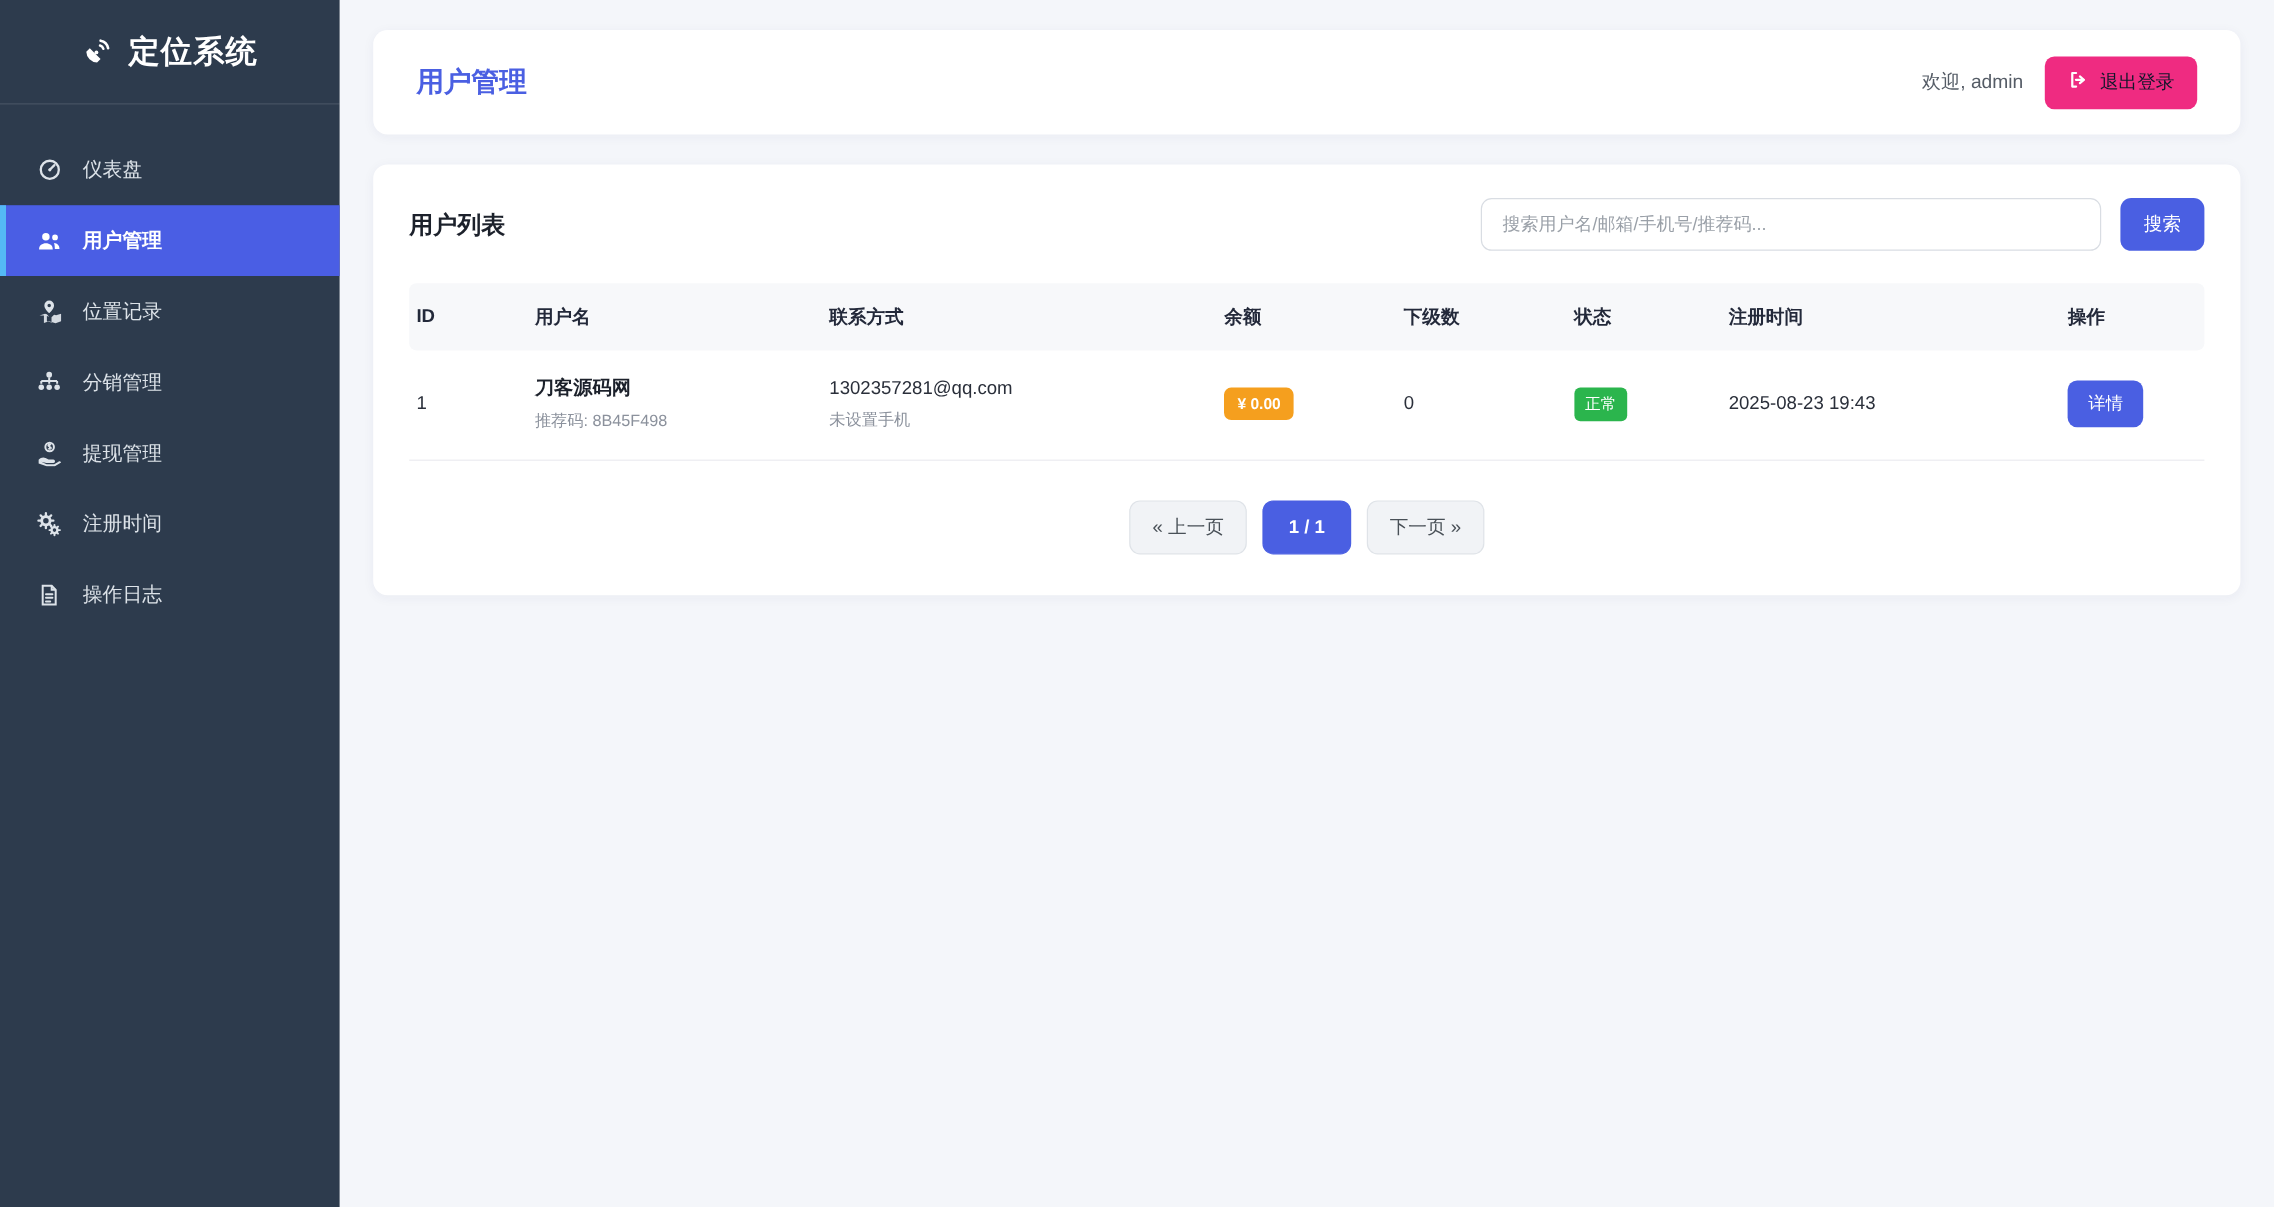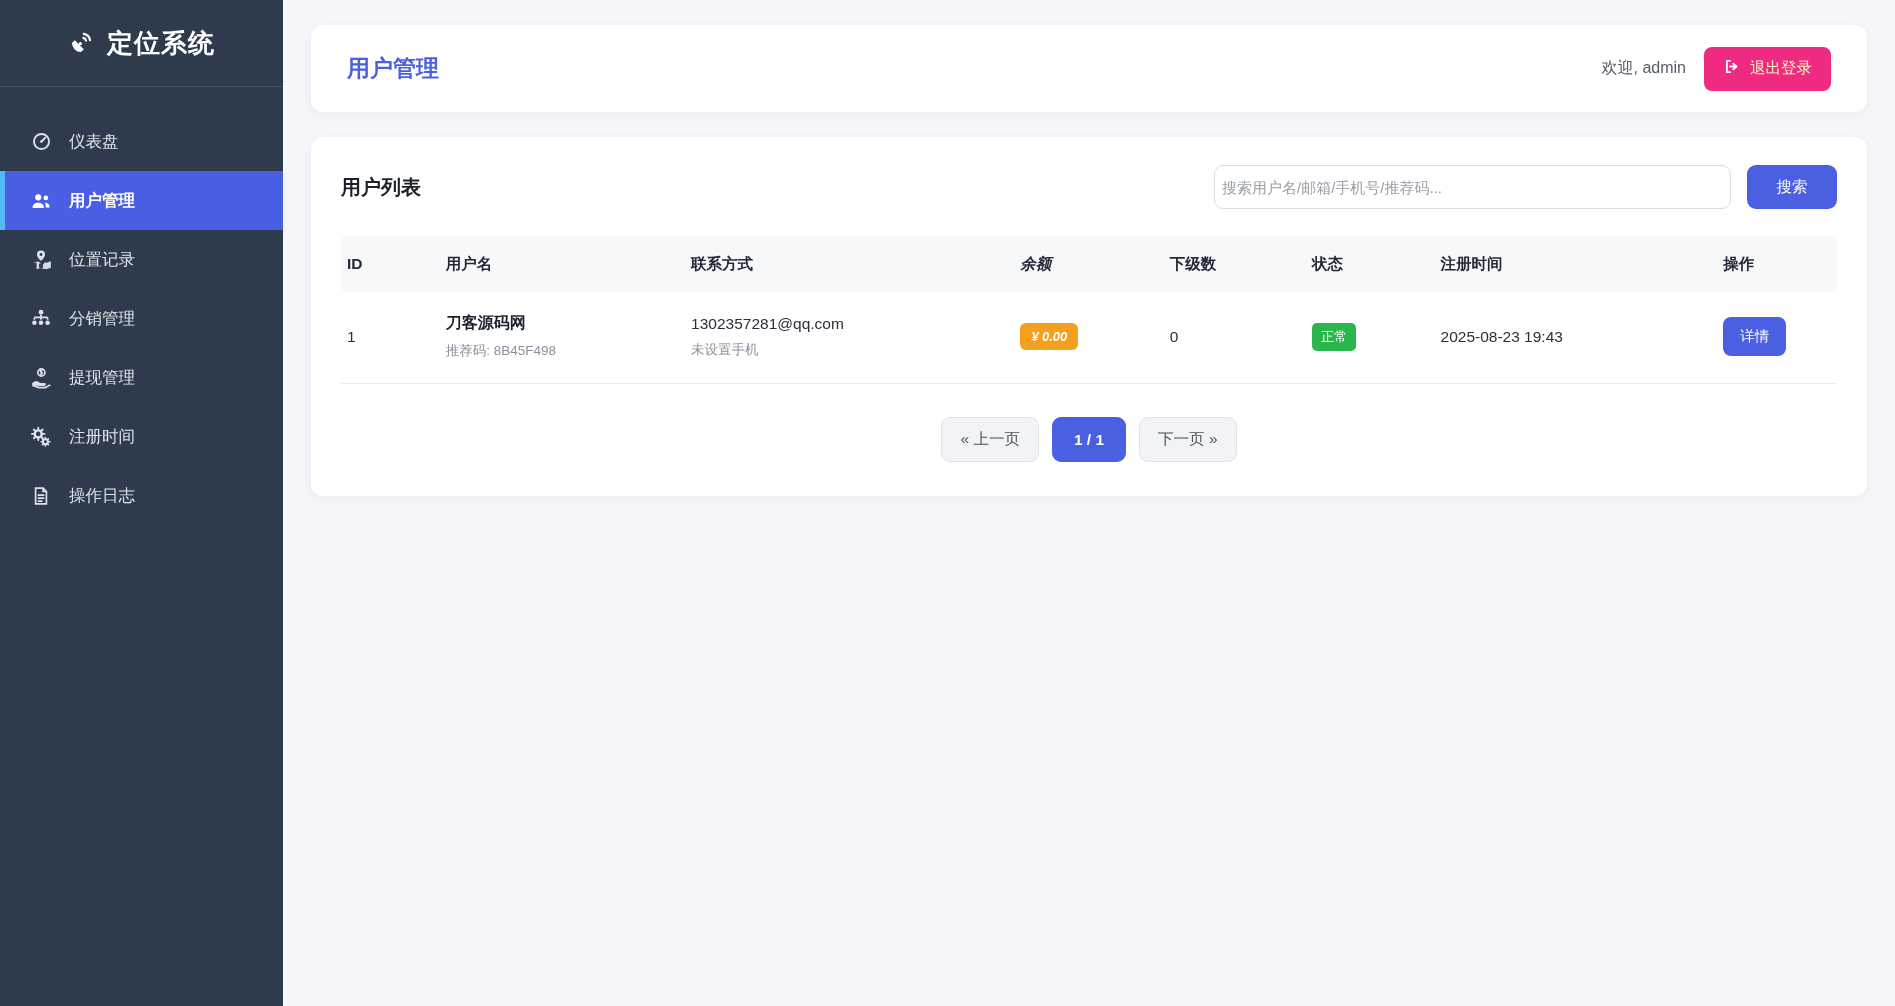--- a/index.html
+++ b/index.html
@@ -36,55 +36,55 @@
     box-shadow:0 2px 10px rgba(30,40,90,0.05);
   }
   .header-card {
     height:87px; display:flex; align-items:center; justify-content:space-between;
     padding:0 36px;
   }
   .page-title { color:#4a5fe2; font-size:23px; font-weight:bold; }
   .header-right { display:flex; align-items:center; gap:18px; }
   .welcome { color:#555c66; font-size:16px; }
   .logout-btn {
-    background:#ef2b81; color:#fef9c3; border:none; border-radius:8px;
+    background:#ef2b81; color:#0f172a; border:none; border-radius:8px;
     height:44px; padding:0 19px; font-size:15.5px; font-family:inherit;
     display:flex; align-items:center; gap:10px; cursor:pointer;
   }
 
   
   .list-card { margin-top:25px; padding:28px 30px 34px; }
   .list-top { display:flex; justify-content:space-between; align-items:center; }
   .list-title { font-size:20px; font-weight:bold; color:#1c212b; }
   .search-group { display:flex; gap:16px; align-items:center; }
   .search-input {
     width:517px; height:44px; border:1px solid #d9dde3; border-radius:9px;
-    padding:0 7px; font-size:15px; color:#333; font-family:inherit; outline:none;
+    padding:0 17px; font-size:15px; color:#333; font-family:inherit; outline:none;
   }
   .search-input::placeholder { color:#9aa0a8; }
   .search-btn {
-    width:90px; height:44px; background:#4a5fe2; color:#fff; border:none;
+    width:70px; height:44px; background:#4a5fe2; color:#fff; border:none;
     border-radius:9px; font-size:15.5px; font-family:inherit; cursor:pointer;
   }
 
   
   .table { margin-top:27px; }
   .thead {
     display:flex; align-items:center; background:#f7f8fa; height:56px;
     font-weight:bold; font-size:15.5px; color:#23293a; border-radius:6px;
   }
   .trow {
     display:flex; align-items:center; padding:21px 0 23px;
     border-bottom:1px solid #ececf0; font-size:15.5px;
   }
   .cell { padding-left:6px; }
   .col-id      { width:6.6%;  }
   .col-user    { width:16.4%; }
   .col-contact { width:22%;   }
-  .col-balance { width:10%;font-style:italic;   }
+  .col-balance { width:10%;   }
   .col-subs    { width:9.5%;  }
   .col-status  { width:8.6%;  }
   .col-time    { width:18.9%; }
   .col-action  { width:8%;    }
   .user-name { font-weight:bold; font-size:16px; color:#1c212b; }
   .sub-text  { color:#8b919c; font-size:13.5px; margin-top:8px; }
   .email-text { color:#2a2f3a; font-size:15.5px; }
   .badge-balance {
     display:inline-block; background:#f59f1e; color:#fff; font-weight:bold;
     font-size:13px; padding:6px 11px; border-radius:6px;

